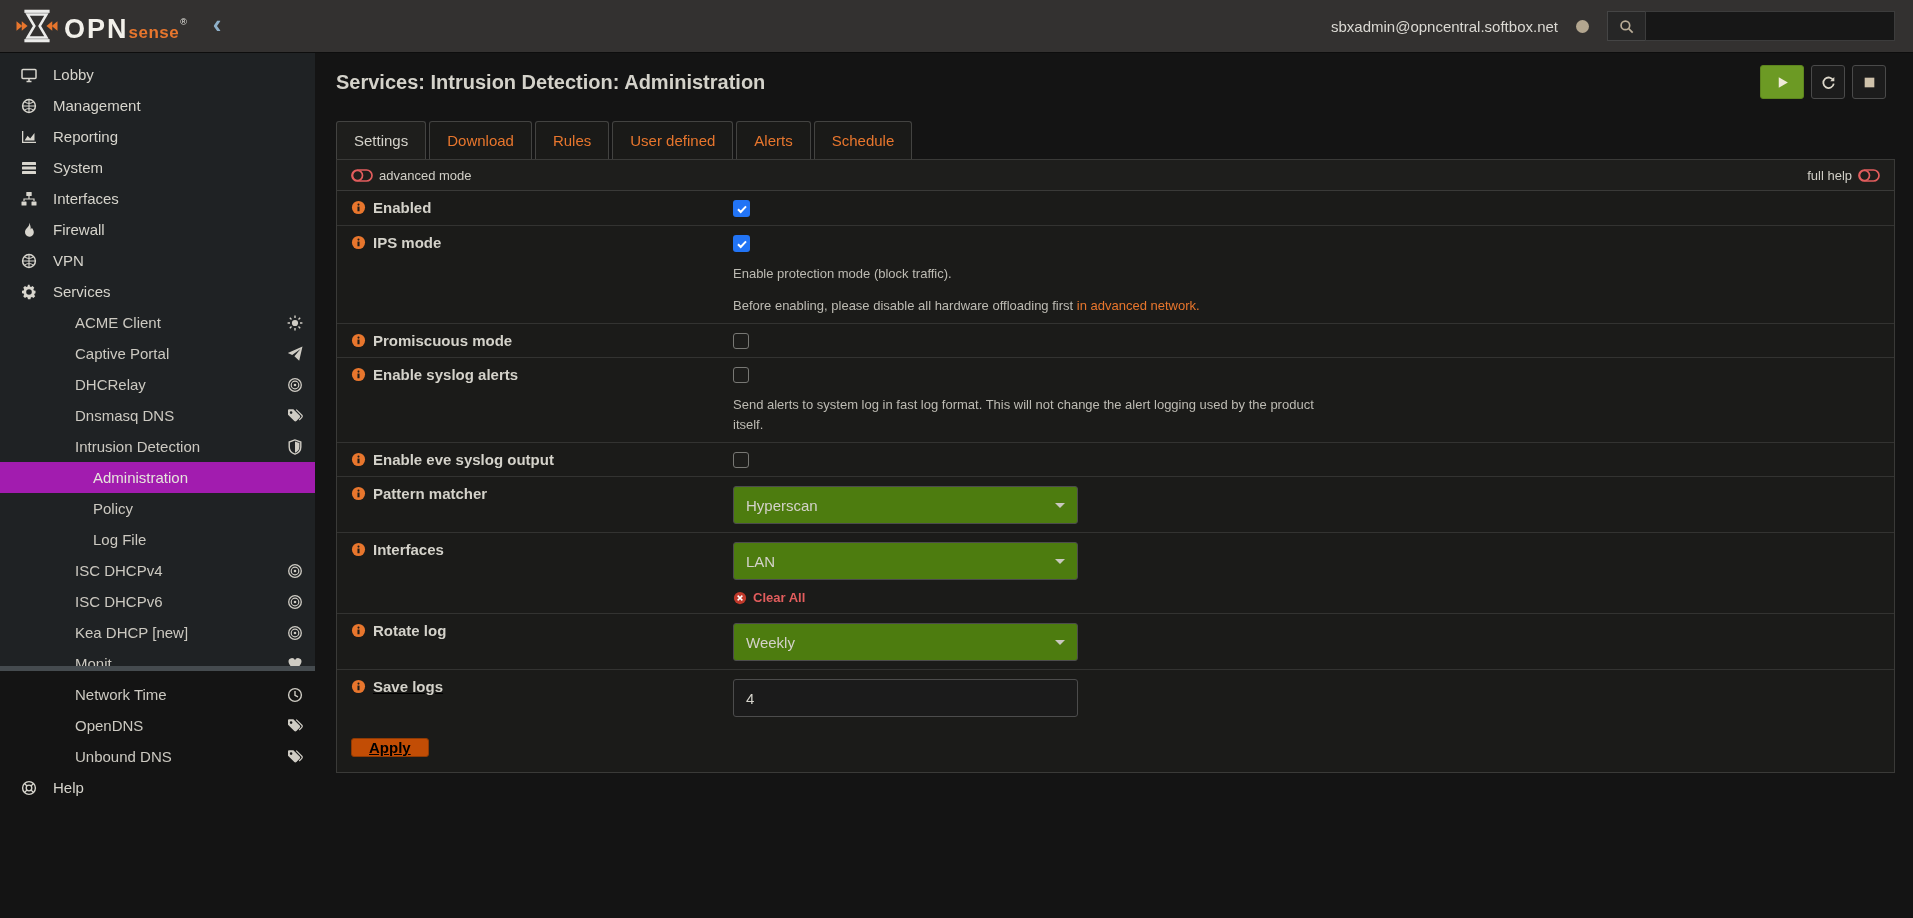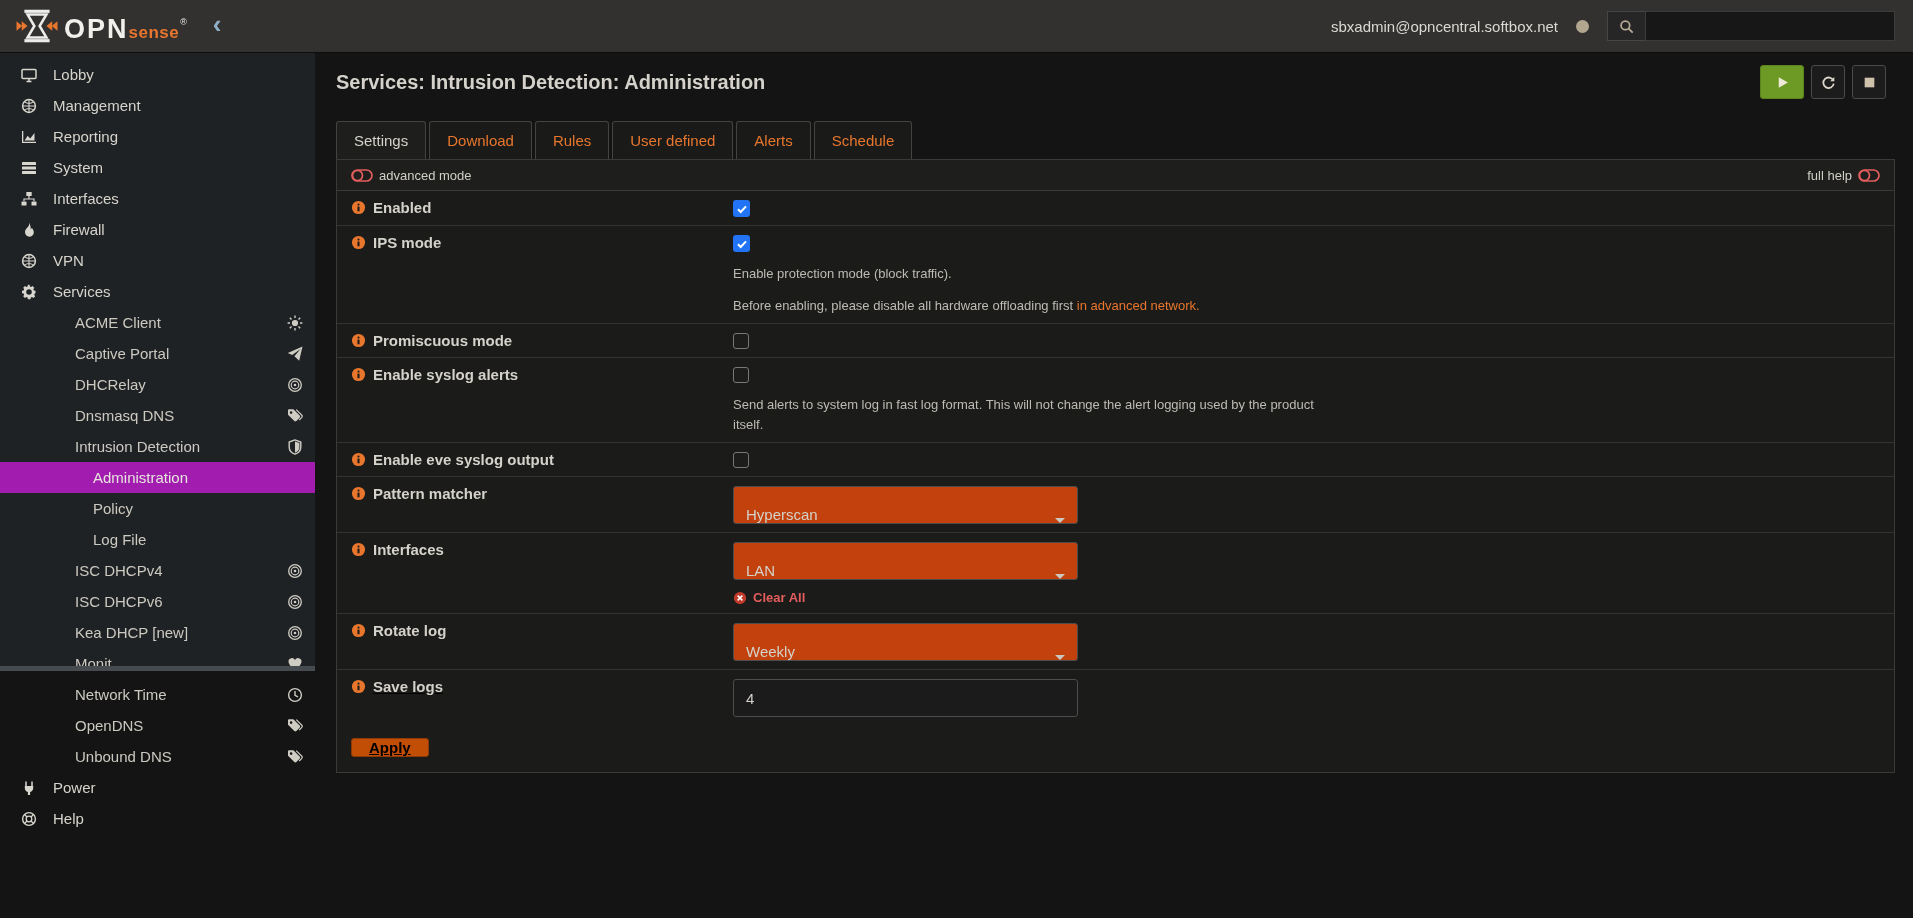--- a/index.html
+++ b/index.html
@@ -62,22 +62,22 @@
   .tcell-label { width:396px; flex:none; padding:8px 14px; display:flex; align-items:flex-start; gap:7px; }
   .tcell-label .iicon svg { width:15px; height:15px; display:block; margin-top:1px; }
   .tcell-label .lbl { color:#d4d2ca; font-size:15px; font-weight:600; }
   .tcell-control { flex:1; padding:7px 14px 8px 0; }
   .checkbox { width:17px; height:17px; border-radius:3px; margin-top:2px; cursor:pointer; }
   .checkbox.checked { background:#2274f5; display:flex; align-items:center; justify-content:center; }
   .checkbox.checked svg { width:12px; height:12px; }
   .checkbox.unchecked { background:#1d1d1b; border:1px solid #787874; width:16px; height:16px; }
   .help { color:#bdbbb3; font-size:13px; margin-top:12px; max-width:600px; line-height:1.5; }
   .help .hlink { color:#e8762d; cursor:pointer; }
-  .selectbox { width:345px; height:38px; background:#c2410c; border:1px solid #4c4c4c; border-radius:3px;
-    display:flex; align-items:flex-end; padding:0 12px; color:#d4d2ca; font-size:15px; cursor:pointer; margin-top:2px; }
+  .selectbox { width:345px; height:38px; background:#4d7c0f; border:1px solid #4c4c4c; border-radius:3px;
+    display:flex; align-items:center; padding:0 12px; color:#d4d2ca; font-size:15px; cursor:pointer; margin-top:2px; }
   .selectbox .caret { margin-left:auto; width:0; height:0; border-left:5px solid transparent;
     border-right:5px solid transparent; border-top:5px solid #cac8c0; }
   .textinput { width:345px; height:38px; background:#1b1b1b; border:1px solid #4c4c4c; border-radius:3px;
     color:#d4d2ca; font-size:15px; padding:0 12px; outline:none; margin-top:2px; }
   .clear-all { display:flex; align-items:center; gap:6px; margin-top:10px; color:#e25d5d;
     font-size:13px; font-weight:bold; cursor:pointer; }
   .clear-all svg { width:14px; height:14px; }
   .apply-row { padding:13px 14px 15px; }
   .apply { background:#c24d05; border:1px solid #8f3a04; border-radius:3px; color:#000000;
     font-size:15px; font-weight:bold; padding:0 17px; cursor:pointer;
@@ -312,29 +312,20 @@
         <span>Unbound DNS</span>
         <span class="ricon">
           <svg viewBox="0 0 16 16">
             <path fill="currentColor" fill-rule="evenodd" d="M1 2.3v4.4l6.3 6.3c.6.6 1.5.6 2.1 0l3.3-3.3c.6-.6.6-1.5 0-2.1L6.4 1.3H2A1 1 0 0 0 1 2.3zm3.1 1a1.3 1.3 0 1 1 0 2.6 1.3 1.3 0 0 1 0-2.6z"></path>
             <path fill="none" stroke="currentColor" stroke-width="1.2" d="M9.2 1.6l5.4 5.4c.7.7.7 1.9 0 2.6l-2.4 2.4"></path>
           </svg>
         </span>
       </div>
       <div class="side-item side-top">
         <span class="licon">
-          <svg viewBox="0 0 16 16">
-            <path fill="none" stroke="currentColor" stroke-width="1.5" d="M5 1.5V6M11 1.5V6"></path>
-            <path fill="currentColor" d="M3.8 6h8.4v2a4.2 4.2 0 0 1-3.1 4V15H6.9v-3A4.2 4.2 0 0 1 3.8 8z"></path>
-          </svg>
-        </span>
-        <span>Power</span>
-      </div>
-      <div class="side-item side-top">
-        <span class="licon">
           <svg viewBox="0 0 16 16" fill="none" stroke="currentColor">
             <circle cx="8" cy="8" r="6.4" stroke-width="1.4"></circle>
             <circle cx="8" cy="8" r="2.8" stroke-width="1.3"></circle>
             <path stroke-width="1.3" d="M3.5 3.5 6 6m4 4 2.5 2.5M12.5 3.5 10 6M6 10l-2.5 2.5"></path>
           </svg>
         </span>
         <span>Help</span>
       </div>
     </nav>
 

